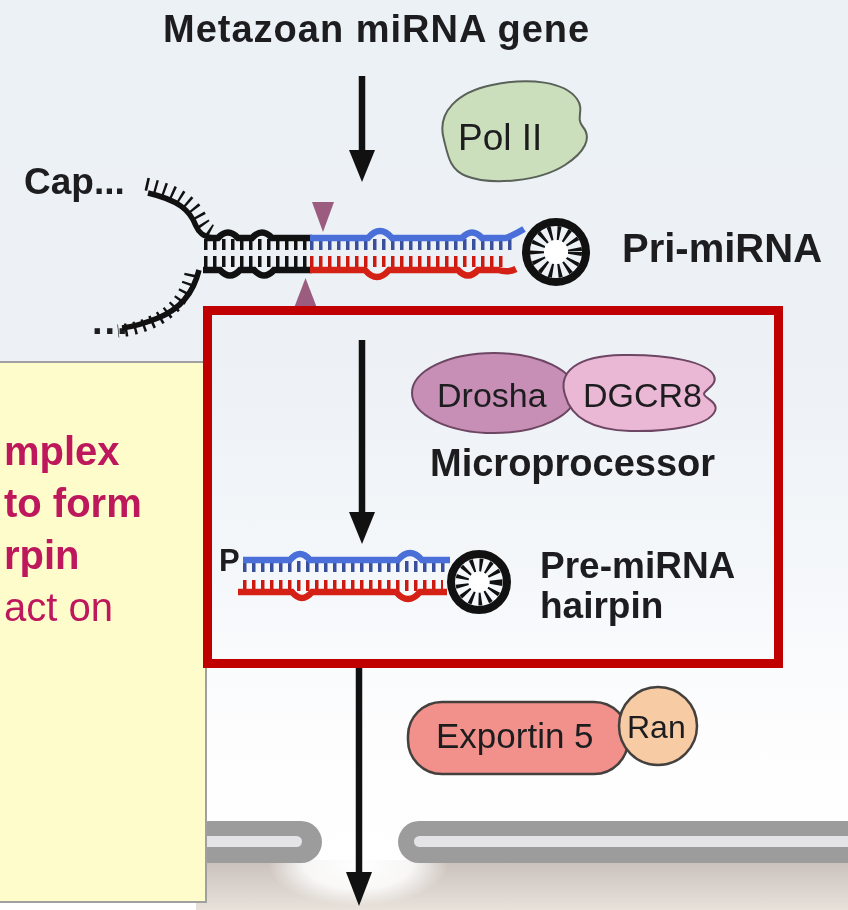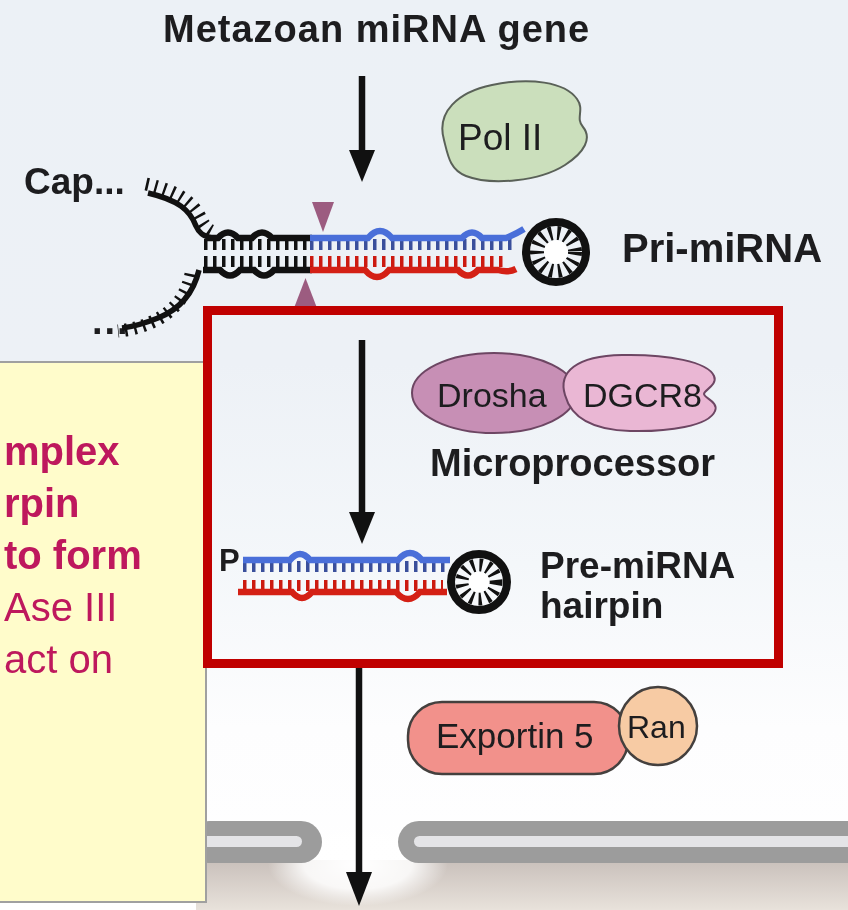--- a/index.html
+++ b/index.html
@@ -138,23 +138,22 @@
       <rect x="408" y="702" width="220" height="72" rx="34" stroke="#44403e" stroke-width="2.5" fill="#F2918B"></rect>
       <circle cx="658" cy="726" r="39" stroke="#44403e" stroke-width="2.5" fill="#F7CBA4"></circle>
       <text x="436" y="748" font-size="35" font-weight="500">Exportin 5</text>
       <text x="627" y="738" font-size="32" font-weight="500">Ran</text>
     </g>
   </svg>
 
   <div class="note-box">
     <div class="note-text">
       <div class="note-line bold">mplex</div>
+      <div class="note-line bold">to form</div>
       <div class="note-line bold">rpin</div>
-      <div class="note-line bold">to form</div>
-      <div class="note-line">Ase III</div>
       <div class="note-line">act on</div>
       <div class="note-line"></div>
     </div>
   </div>
 
   <div class="highlight-box"></div>
 
 </div>
 
 </body></html>

